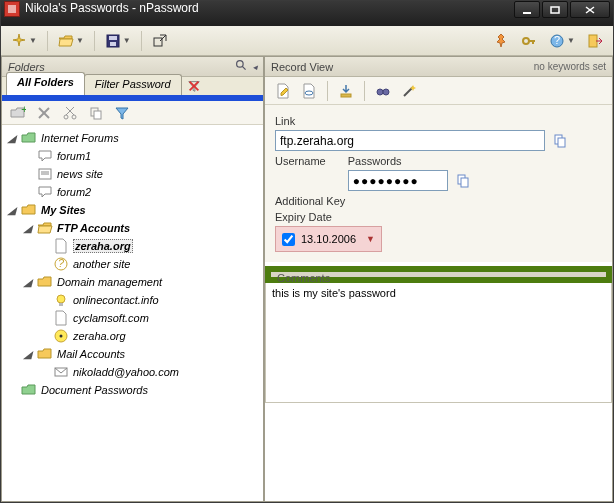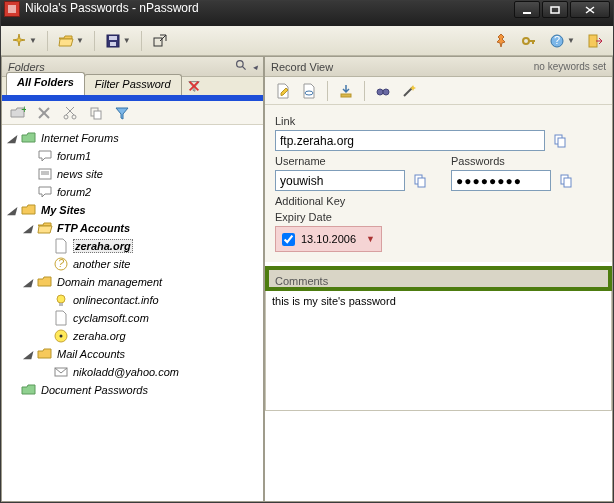--- a/index.html
+++ b/index.html
@@ -52,21 +52,21 @@
   .row{ margin-bottom:4px; }
   .lbl2{ color:#333; margin-bottom:3px; display:block;}
   .fieldrow{ display:flex; align-items:center; gap:6px;}
   input.txt{ height:21px; border:1px solid #7f9db9; padding:2px 4px; background:#fff; font-size:12px;}
   .copybtn{ width:18px; height:18px; display:flex; align-items:center; justify-content:center; cursor:default;}
   .twocol{ display:flex; gap:22px;}
   .twocol > div{ flex:0 0 auto;}
   .date{ display:inline-flex; align-items:center; border:1px solid #d7a0a0; background:#f5d4d4; height:22px; padding:12px 6px; gap:6px;}
   .date input[type=checkbox]{ }
   .date .dd{ color:#a33; font-size:9px; margin-left:4px;}
-  .comments-hdr{ margin-top:4px; background:#d9d5c6; color:#555; height:25px; display:flex; align-items:flex-end; padding:0 6px; border:4px solid #4d7c0f;}
+  .comments-hdr{ margin-top:4px; background:#d9d5c6; color:#555; height:17px; display:flex; align-items:flex-start; padding:0 6px; border:6px solid #4d7c0f;}
   .comments{ border:1px solid #c7c4b4; border-top:none; background:#fff; padding:4px 6px; font-family:"Courier New",monospace; font-size:12px; height:120px;}
   
   .ic{width:16px;height:16px;}
 </style>
 </head>
 <body>
 
 <div class="titlebar">
   <div class="app-icon">
     <svg viewBox="0 0 10 10">
@@ -411,29 +411,20 @@
               <svg width="16" height="16" viewBox="0 0 16 16">
                 <rect x="3" y="2" width="7" height="9" fill="#fff" stroke="#6a8ac7"></rect>
                 <rect x="6" y="5" width="7" height="9" fill="#fff" stroke="#6a8ac7"></rect>
               </svg>
             </span>
         </div>
       </div>
       <div class="row twocol">
         <div>
           <span class="lbl2">Username</span>
-          <div class="fieldrow">
-            <input class="txt" style="width: 130px;" value="youwish">
-            <span class="copybtn">
-                <svg width="16" height="16" viewBox="0 0 16 16">
-                  <rect x="3" y="2" width="7" height="9" fill="#fff" stroke="#6a8ac7"></rect>
-                  <rect x="6" y="5" width="7" height="9" fill="#fff" stroke="#6a8ac7"></rect>
-                </svg>
-              </span>
-          </div>
         </div>
         <div>
           <span class="lbl2">Passwords</span>
           <div class="fieldrow">
             <input class="txt" style="width: 100px; letter-spacing: 1px;" value="●●●●●●●●">
             <span class="copybtn">
                 <svg width="16" height="16" viewBox="0 0 16 16">
                   <rect x="3" y="2" width="7" height="9" fill="#fff" stroke="#6a8ac7"></rect>
                   <rect x="6" y="5" width="7" height="9" fill="#fff" stroke="#6a8ac7"></rect>
                 </svg>

